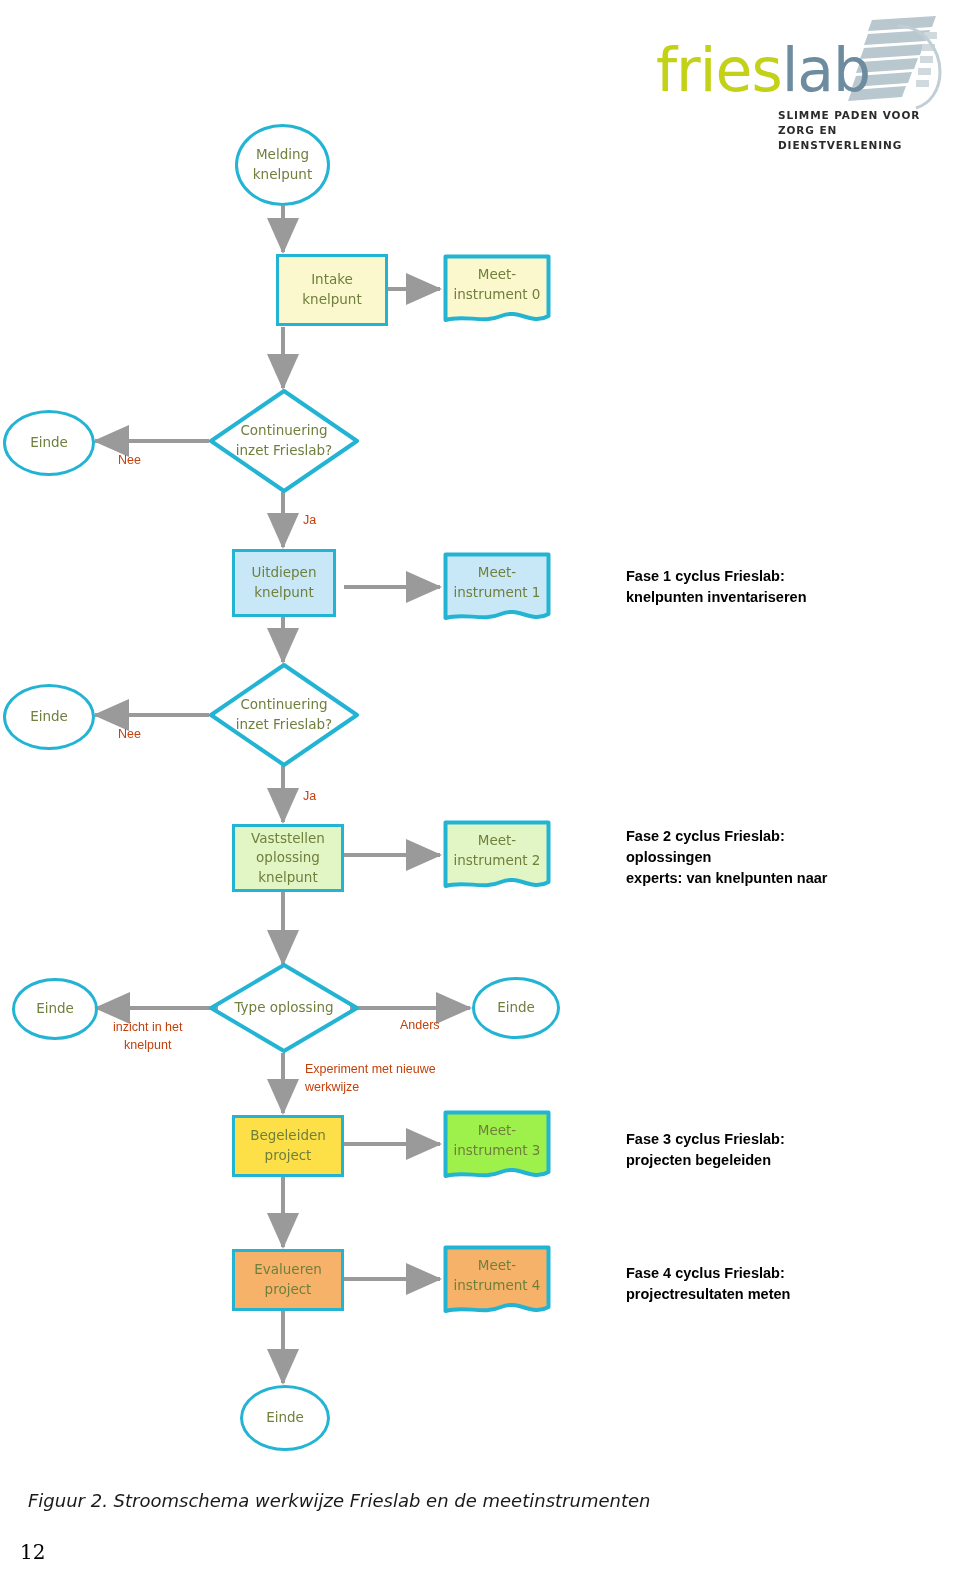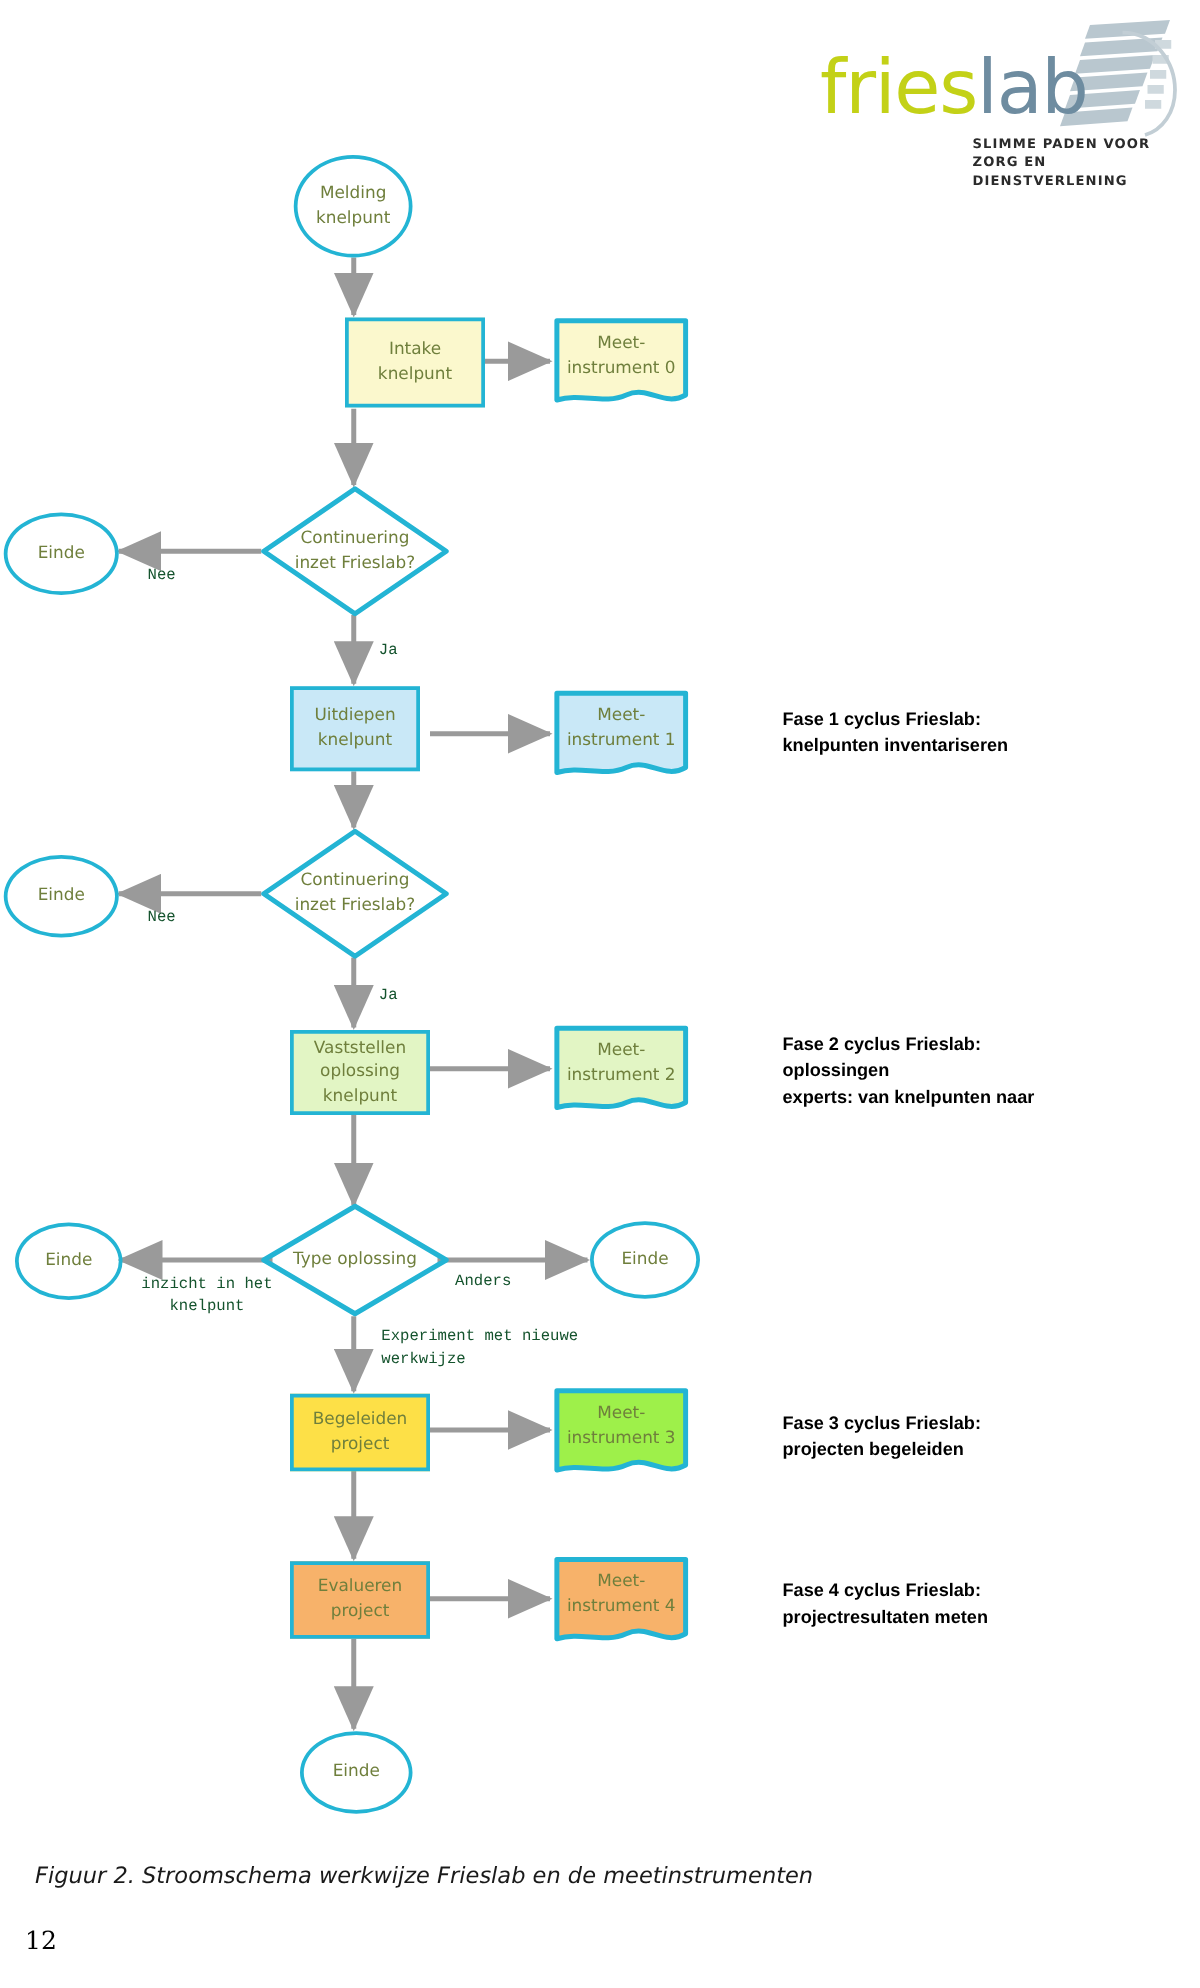--- a/index.html
+++ b/index.html
@@ -51,23 +51,23 @@
   .diamond-wrap{display:flex;align-items:center;justify-content:center;}
   .diamond-wrap svg{position:absolute;left:0;top:0;}
   .diamond-label{position:relative;z-index:2;white-space:nowrap;}
 
   .doc{display:flex;align-items:center;justify-content:center;}
   .doc svg{position:absolute;left:0;top:0;}
   .doc-label{position:relative;z-index:2;padding-bottom:10px;}
 
   
   .edge-label{
-    color:#14532d;font-size:12.5px;line-height:1.4;
+    color:#c2410c;font-size:12.5px;line-height:1.4;
     text-align:center;white-space:nowrap;
-    font-family:Liberation Mono, monospace;
+    font-family:Liberation Sans, sans-serif;
   }
   
   .phase{
     color:#000000;font-weight:700;font-size:14.5px;line-height:1.45;
     font-family:"Liberation Sans",sans-serif;
     margin-left:48px;
   }
   
   #caption{
     left:28px;top:1490px;width:800px;
@@ -271,21 +271,21 @@
     <div class="node-text">Einde</div>
   </div>
   <div class="abs edge-label" style="left:113px;top:1019px;">
     <div>inzicht in het</div>
     <div>knelpunt</div>
   </div>
 
   <div class="abs circle" style="left:472px;top:977px;width:88px;height:62px;">
     <div class="node-text">Einde</div>
   </div>
-  <div class="abs edge-label" style="left:364px;top:1017px;">Anders</div>
+  <div class="abs edge-label" style="left:400px;top:1017px;">Anders</div>
 
   <div class="abs edge-label" style="left:305px;top:1061px;text-align:left;">
     <div>Experiment met nieuwe</div>
     <div>werkwijze</div>
   </div>
 
   <div class="abs rect" style="left:232px;top:1115px;width:112px;height:62px;background:#fde047;">
     <div class="node-text">
       <div>Begeleiden</div>
       <div>project</div>

